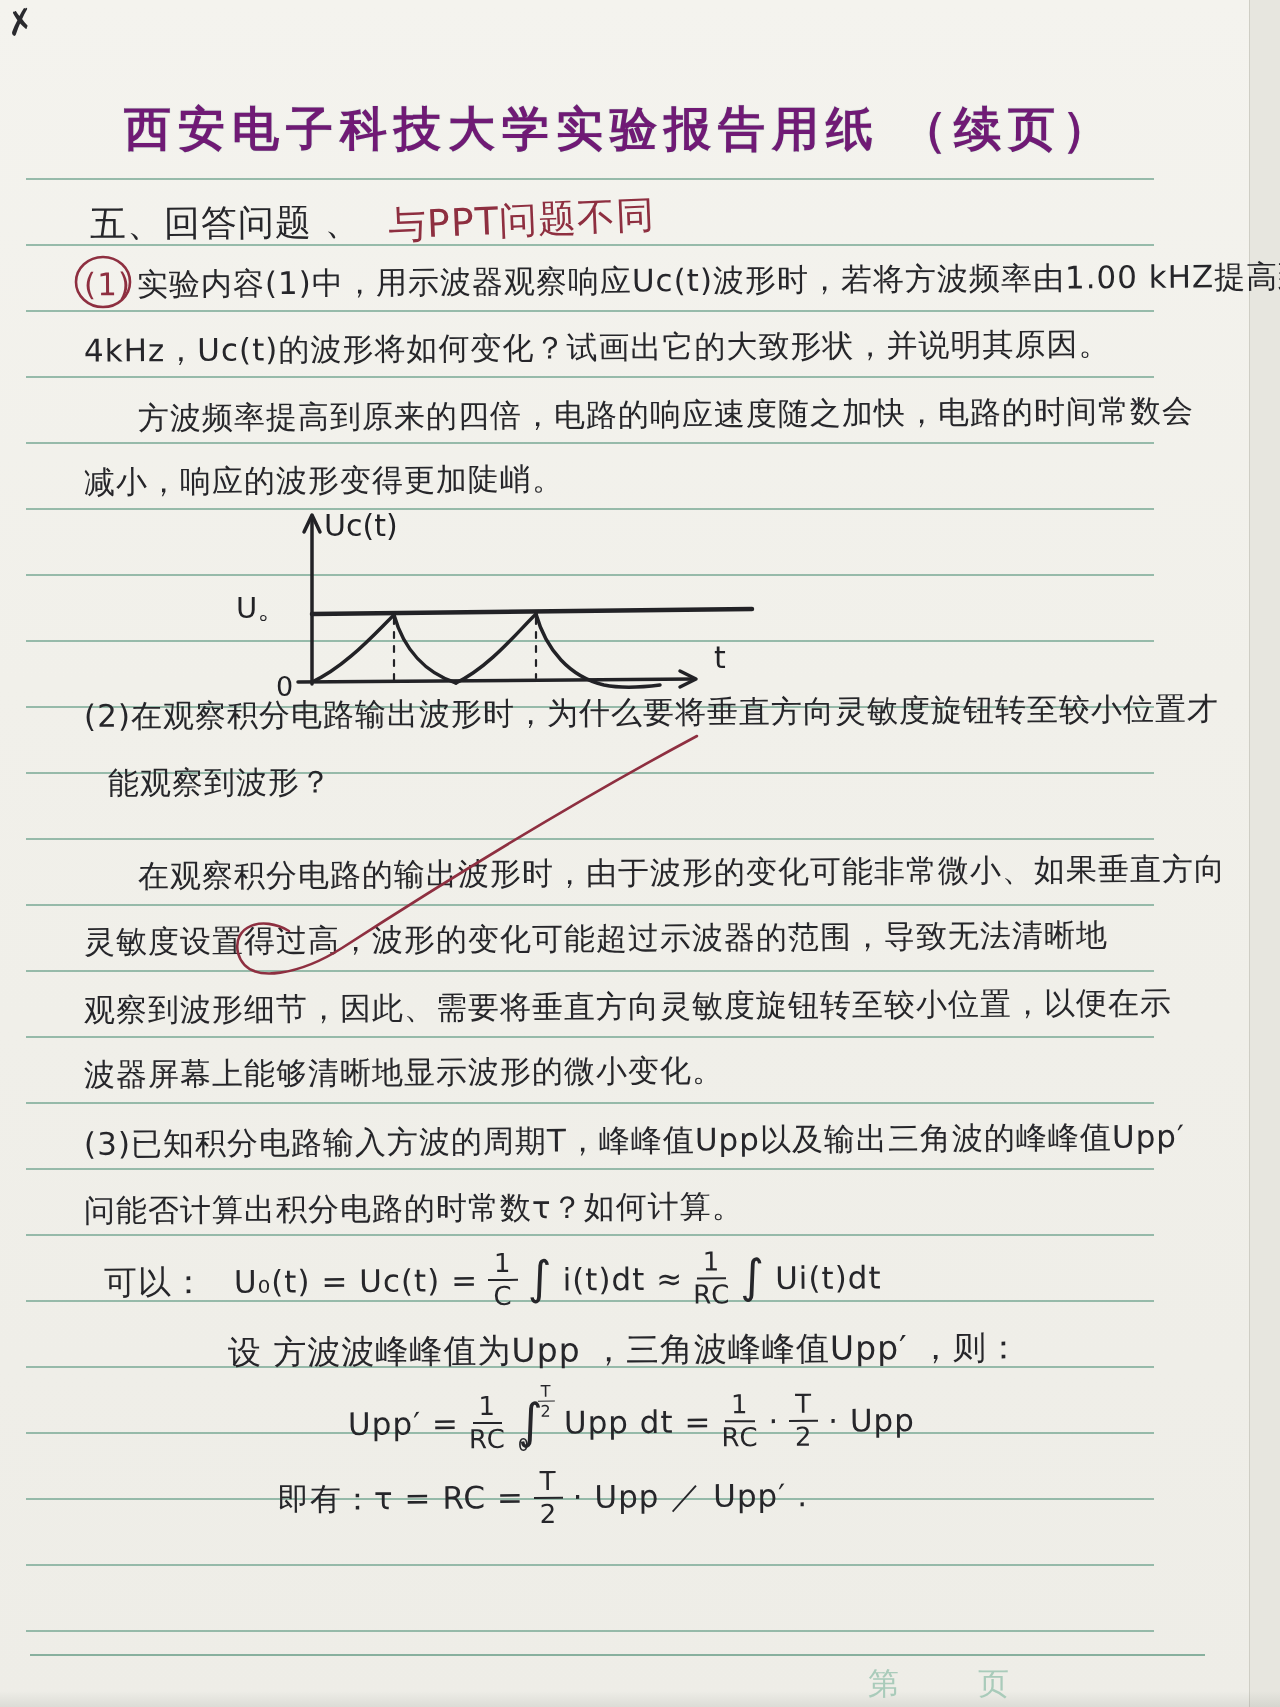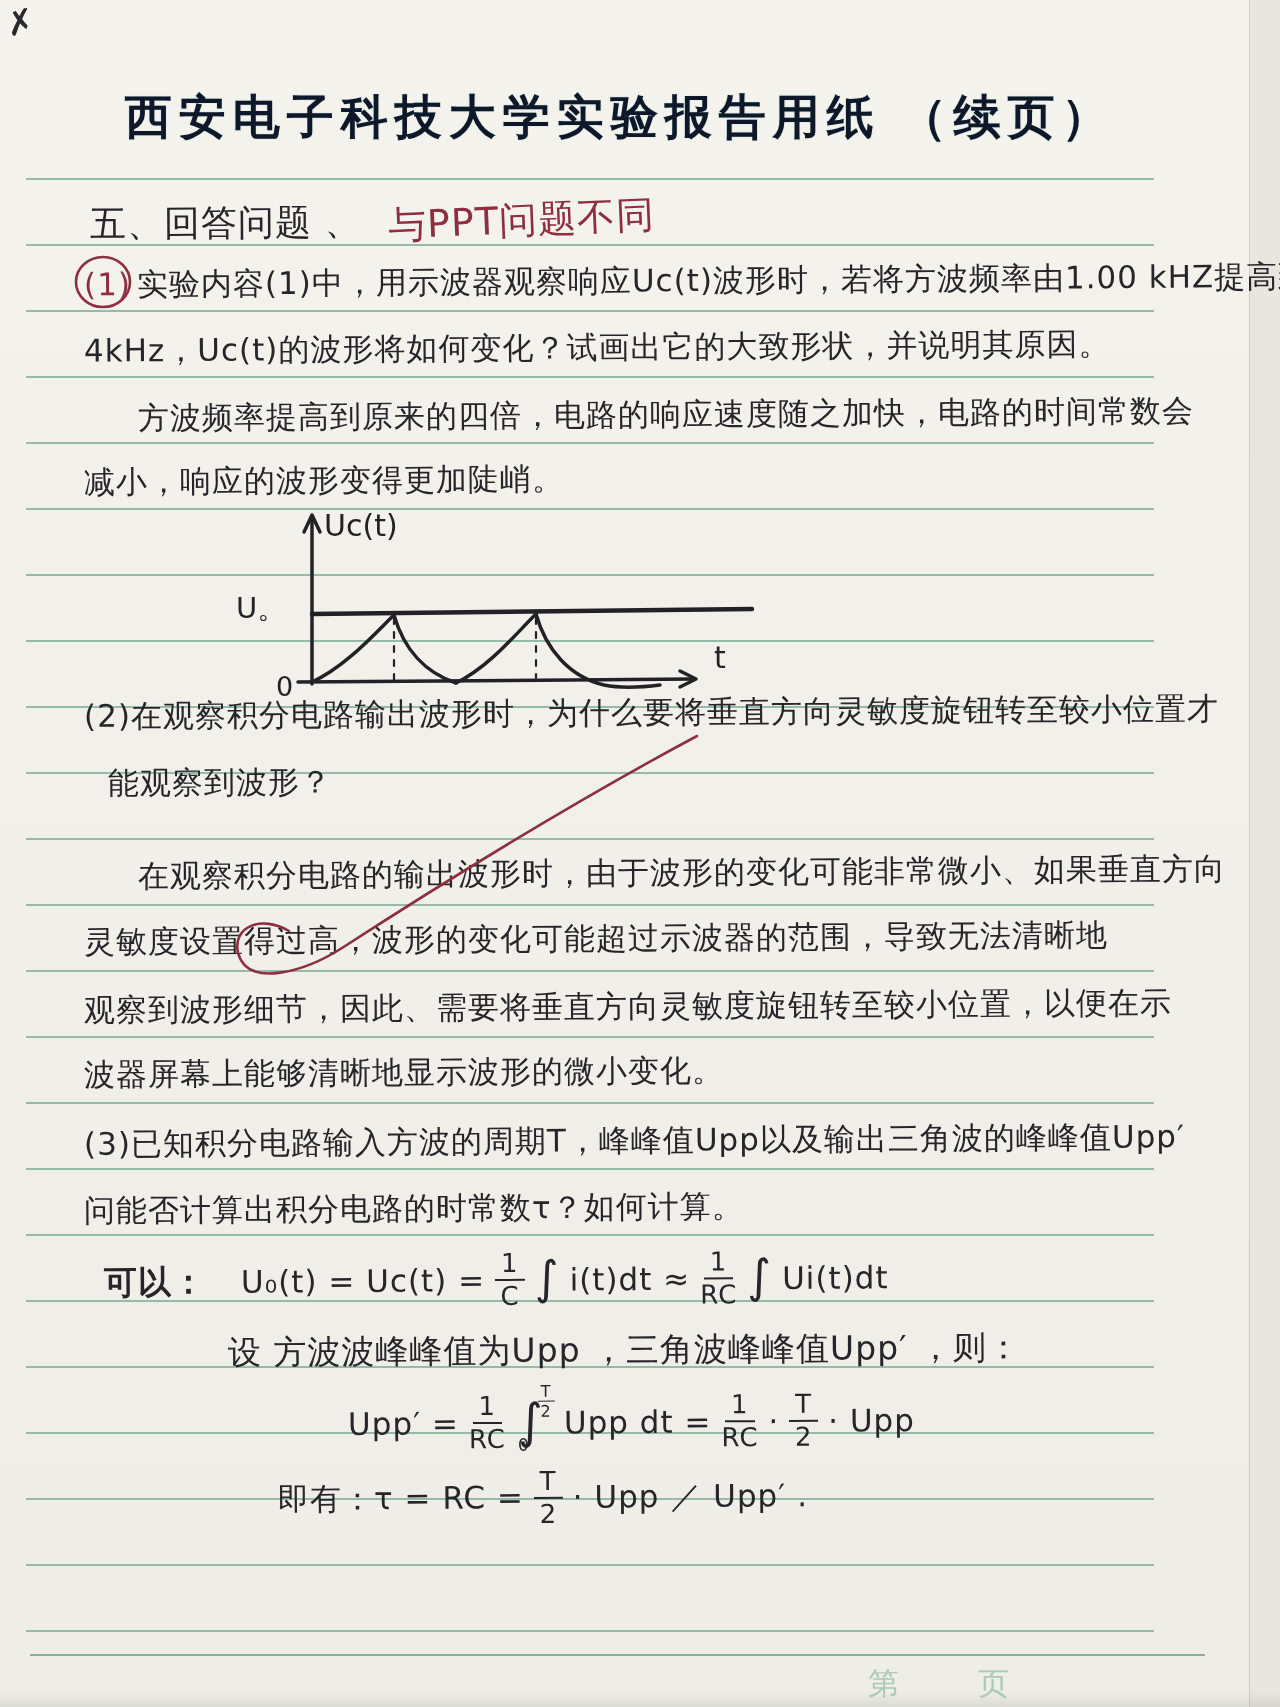--- a/index.html
+++ b/index.html
@@ -9,23 +9,23 @@
     background:linear-gradient(180deg,#f4f3ee 0%,#f1f0ea 40%,#eeede7 100%);
     color:#26262a;
   }
   .page-edge-right{position:absolute;top:0;right:0;width:30px;height:1707px;
     background:#e7e6df;border-left:1px solid #cfceC5;}
   .page-edge-bottom{position:absolute;left:0;bottom:0;width:1280px;height:16px;
     background:linear-gradient(180deg,rgba(0,0,0,0) 0%,rgba(90,100,92,0.12) 100%);}
   .corner-mark{position:absolute;left:6px;top:2px;font-size:34px;color:#2a2a2e;
     transform:rotate(-12deg);font-weight:bold;}
   .title{
-    position:absolute;left:0;top:86px;width:1240px;text-align:center;
-    font-family:Liberation Serif, serif;font-weight:bold;
-    font-size:47px;letter-spacing:7px;color:#0f172a;
+    position:absolute;left:0;top:98px;width:1240px;text-align:center;
+    font-family:Liberation Sans, sans-serif;font-weight:bold;
+    font-size:47px;letter-spacing:7px;color:#701a75;
     text-shadow:0 0 1px rgba(47,142,110,0.5);
   }
   .rules{
     position:absolute;left:26px;top:114px;width:1128px;height:1522px;
     background:repeating-linear-gradient(to bottom,
       rgba(120,168,148,0) 0px, rgba(120,168,148,0) 64px,
       rgba(120,168,148,0.75) 64px, rgba(120,168,148,0.75) 66px);
     pointer-events:none;
   }
   .footer-line{position:absolute;left:30px;top:1654px;width:1175px;height:2px;
@@ -101,21 +101,21 @@
 <div class="hand" style="left:108px;top:762px;">能观察到波形？</div>
 <div class="hand" style="left:138px;top:852px;">在观察积分电路的输出波形时，由于波形的变化可能非常微小、如果垂直方向</div>
 <div class="hand" style="left:84px;top:918px;">灵敏度设置得过高，波形的变化可能超过示波器的范围，导致无法清晰地</div>
 <div class="hand" style="left:84px;top:986px;">观察到波形细节，因此、需要将垂直方向灵敏度旋钮转至较小位置，以便在示</div>
 <div class="hand" style="left:84px;top:1052px;">波器屏幕上能够清晰地显示波形的微小变化。</div>
 
 <div class="hand" style="left:84px;top:1120px;">(3)已知积分电路输入方波的周期T，峰峰值Upp以及输出三角波的峰峰值Upp′</div>
 <div class="hand" style="left:84px;top:1188px;">问能否计算出积分电路的时常数τ？如何计算。</div>
 
 <div class="hand formula" style="left:104px;top:1250px;">
-  <span style="font-size:33px;margin-right:25px;font-weight:bold;">可以：</span>
+  <span style="font-size:33px;margin-right:18px;">可以：</span>
   <span>U₀(t) = Uc(t) =</span>
   <span class="frac">
     <span class="num">1</span>
     <span class="den">C</span>
   </span>
   <span class="big-int">∫</span>
   <span>i(t)dt ≈</span>
   <span class="frac">
     <span class="num">1</span>
     <span class="den">RC</span>

